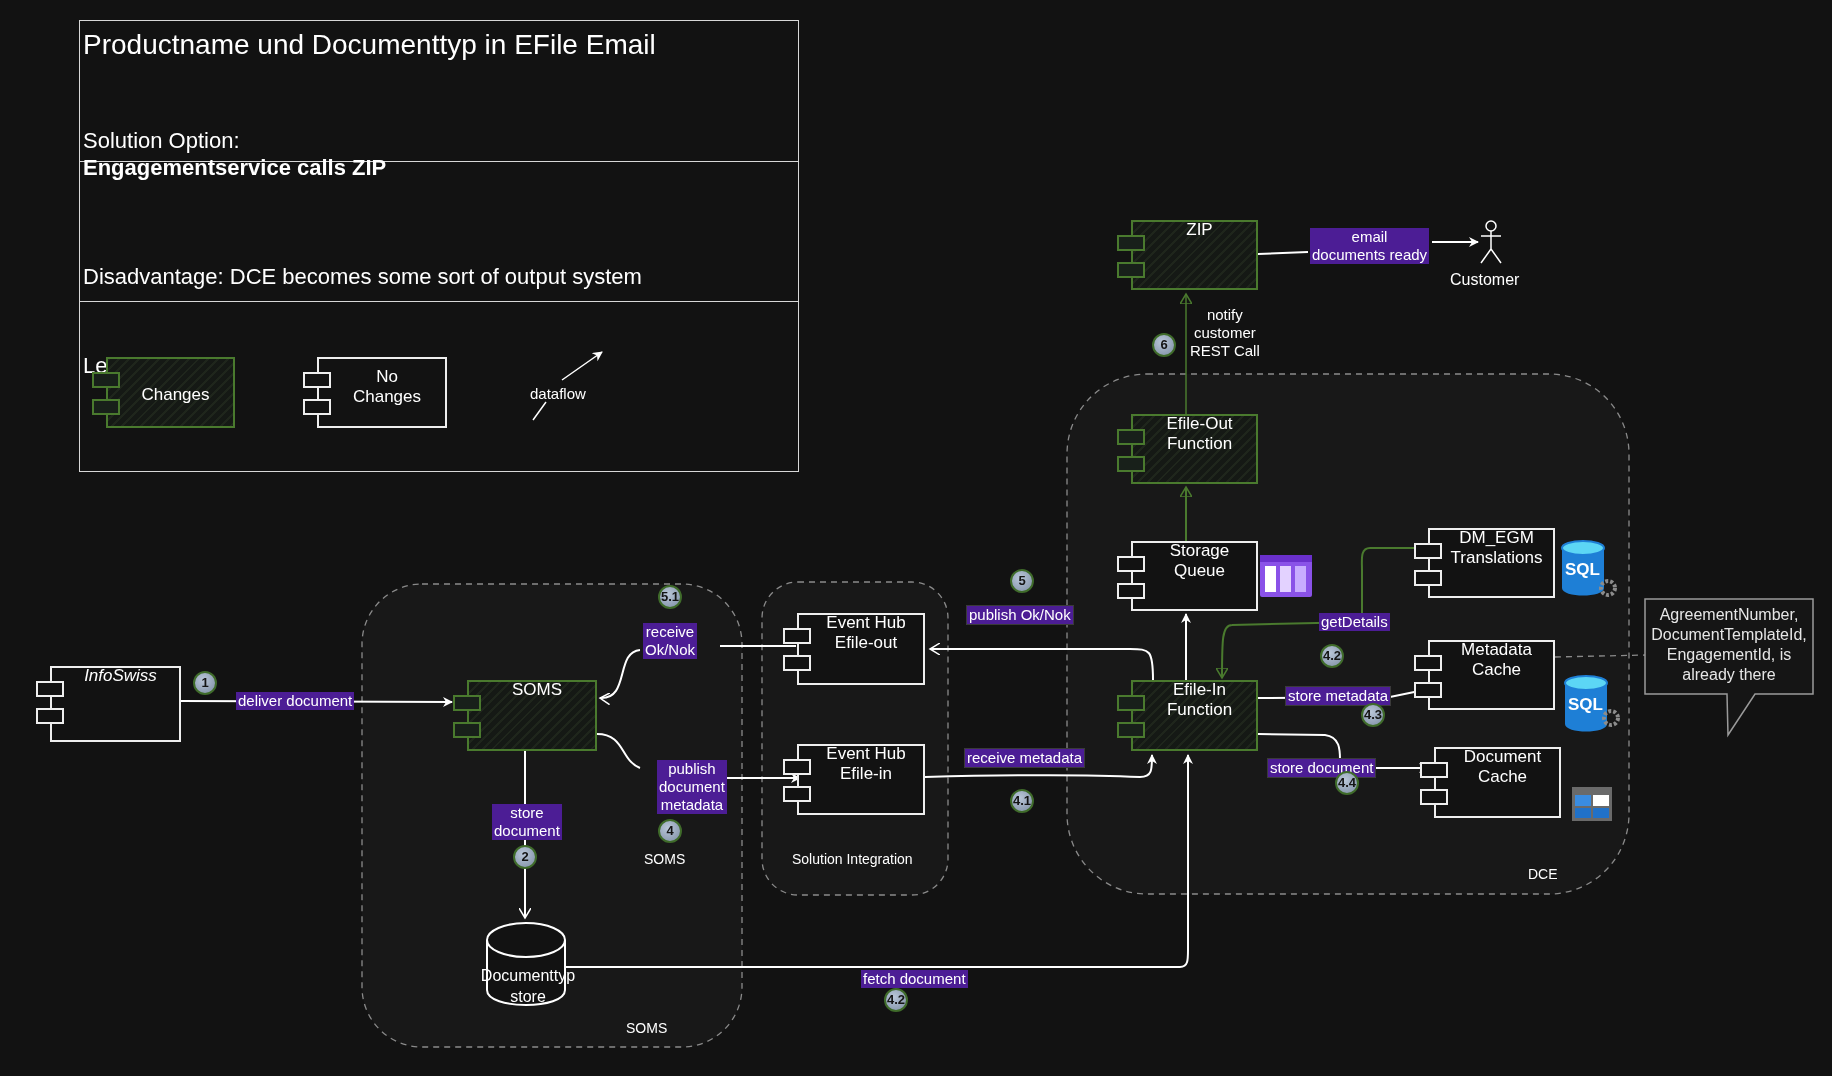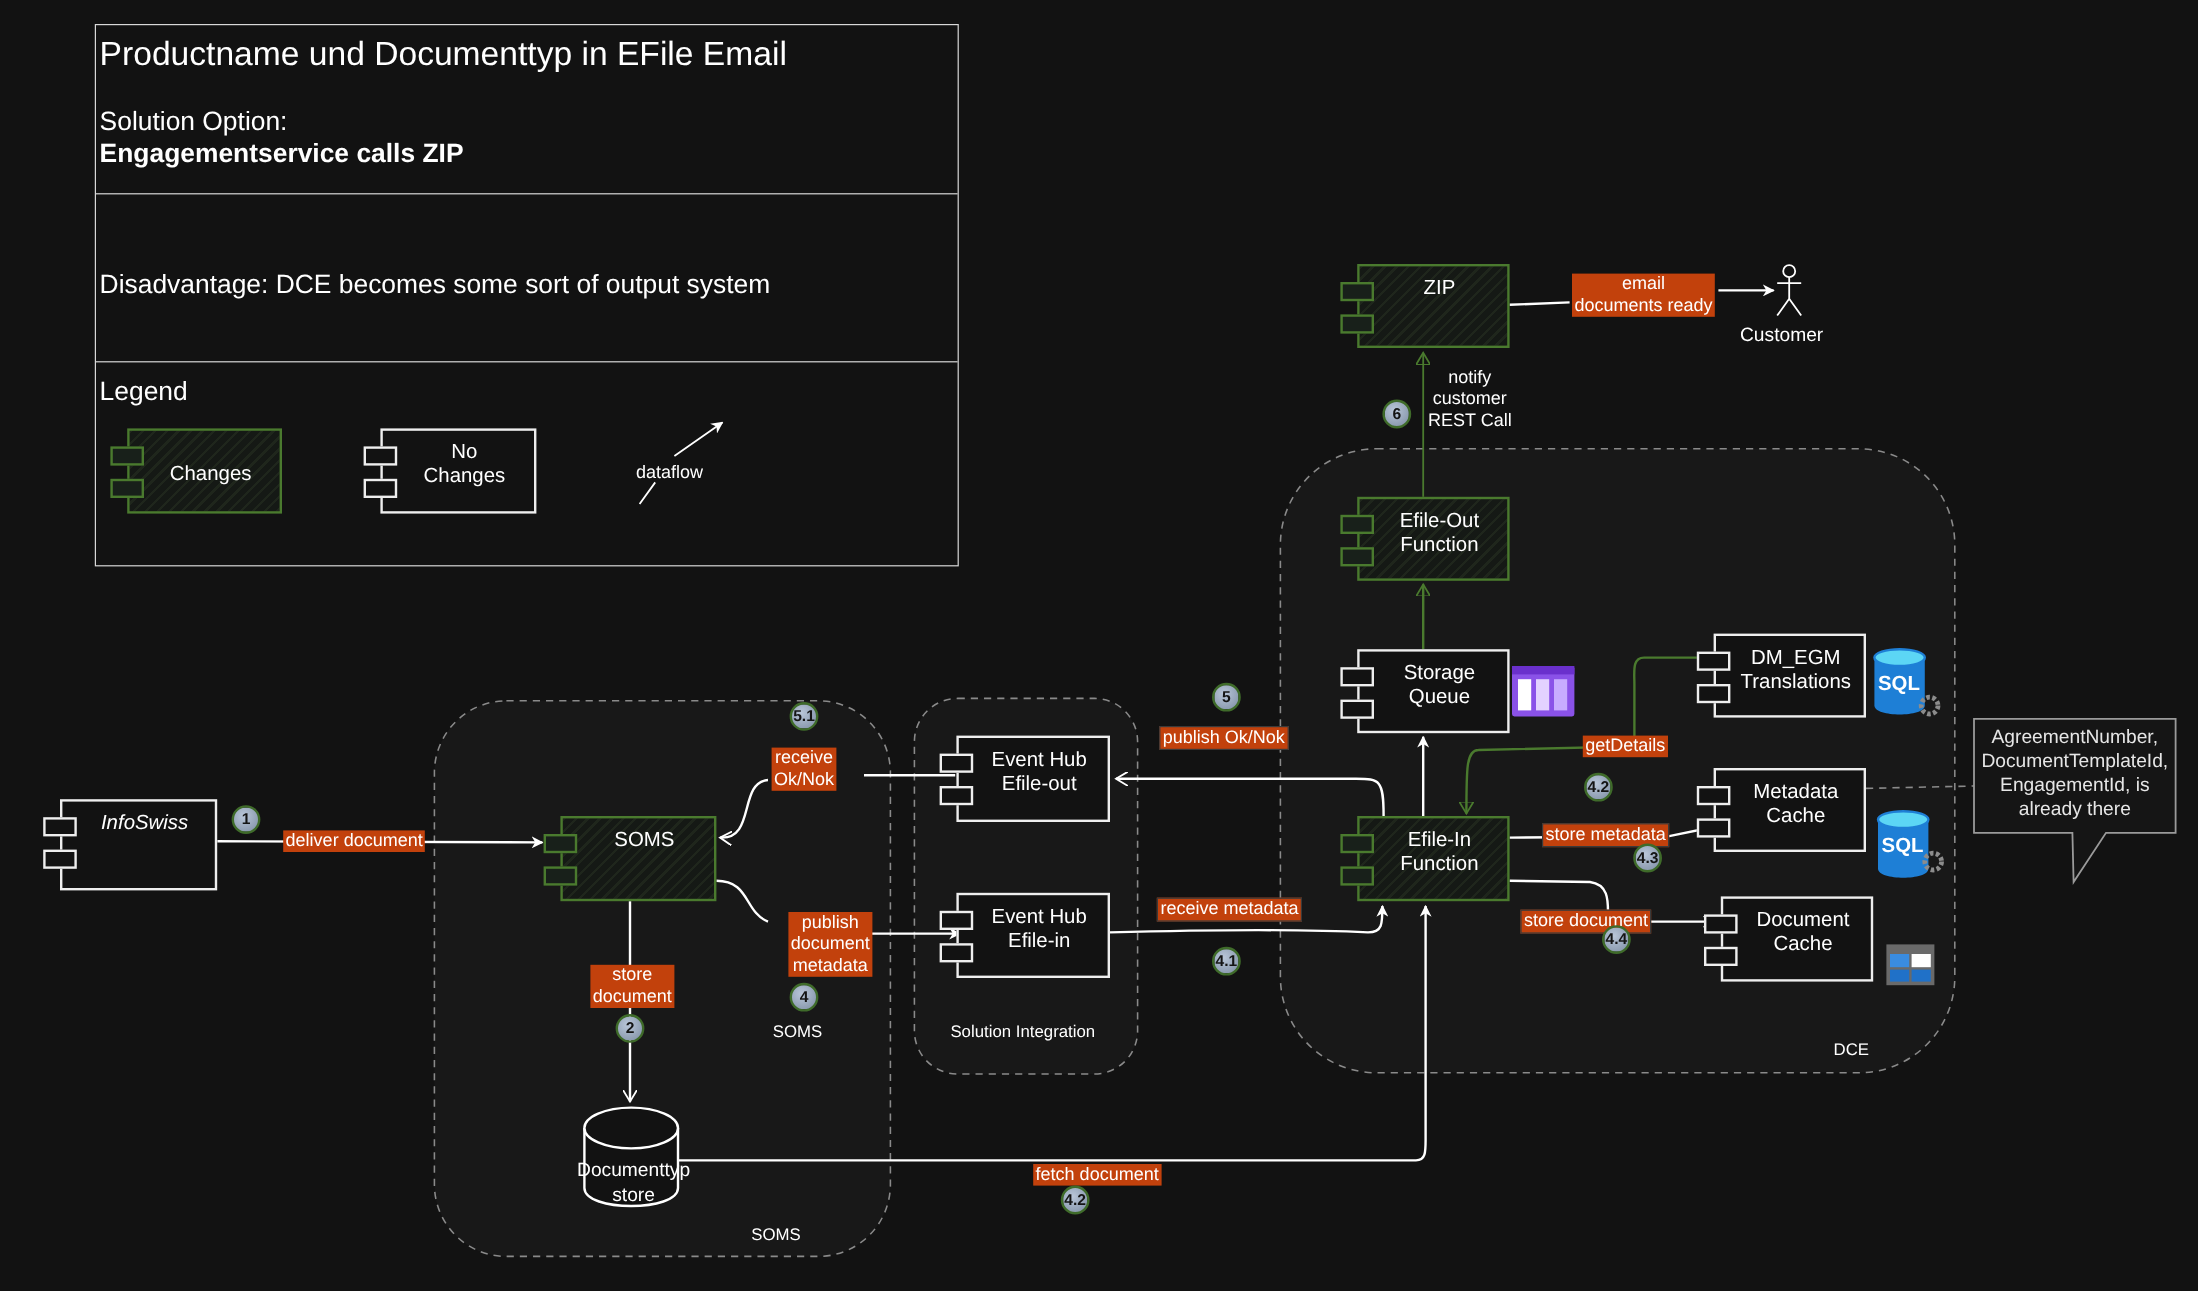--- a/index.html
+++ b/index.html
@@ -2,30 +2,30 @@
 <html><head>
 <meta charset="utf-8">
 <style>
   html, body { margin:0; padding:0; }
   body { width:1832px; height:1076px; background:#121212; position:relative; overflow:hidden;
          font-family:"Liberation Sans", sans-serif; color:#f0f0f0; }
   #diagram { position:absolute; left:0; top:0; width:1832px; height:1076px; }
   .abs { position:absolute; }
   .info-box { position:absolute; border:1.5px solid #d8d8d8; box-sizing:border-box; }
   .info-title { position:absolute; left:3px; font-size:28px; color:#fff; white-space:nowrap; }
-  .info-text { position:absolute; left:3px; font-size:22px; color:#fff; white-space:pre; line-height:27px; }
+  .info-text { position:absolute; left:3px; font-size:22px; color:#fff; white-space:pre; line-height:27px;margin-top:40px; }
   .comp { position:absolute; box-sizing:border-box; }
   .comp .body { position:absolute; left:14px; right:0; top:0; bottom:0; border:2px solid #eee; background:#121212; box-sizing:border-box; }
   .comp.changed .body { border-color:#4a7a2e; background:
       repeating-linear-gradient(135deg, #1f261c 0 2px, #151915 2px 7px); }
   .comp .tab { position:absolute; left:0; width:28px; height:16px; border:2px solid #eee; background:#121212; box-sizing:border-box; }
   .comp.changed .tab { border-color:#4a7a2e; background:#18201a; }
   .comp .tab.t1 { top:15px; } .comp .tab.t2 { top:42px; }
-  .comp .label { position:absolute; left:28px; right:4px; top:0; text-align:center; font-size:17px; line-height:20px; color:#fff; padding-top:10px; }
-  .edge-label { position:absolute; font-size:15px; line-height:18px; color:#fff; text-align:center; white-space:nowrap; background:#c2410c; padding:0 2px; }
+  .comp .label { position:absolute; left:28px; right:4px; top:0; text-align:center; font-size:17px; line-height:20px; color:#fff; }
+  .edge-label { position:absolute; font-size:15px; line-height:18px; color:#fff; text-align:center; white-space:nowrap; background:#4c1d95; padding:0 2px; }
   .edge-label.boxed { border:1px solid #3a3a3a; }
   .badge { position:absolute; width:24px; height:24px; border-radius:50%; background:radial-gradient(circle at 40% 35%, #b9c6d8, #7d8da3); border:2px solid #3f6b2a; box-sizing:border-box;
            color:#141414; font-size:13px; font-weight:bold; line-height:20px; text-align:center; }
   .group-label { position:absolute; font-size:14px; color:#fff; white-space:nowrap; }
   .callout-text { position:absolute; font-size:16px; line-height:20px; color:#e6e6e6; text-align:center; }
 </style>
 </head>
 <body>
 
 <div id="diagram">

